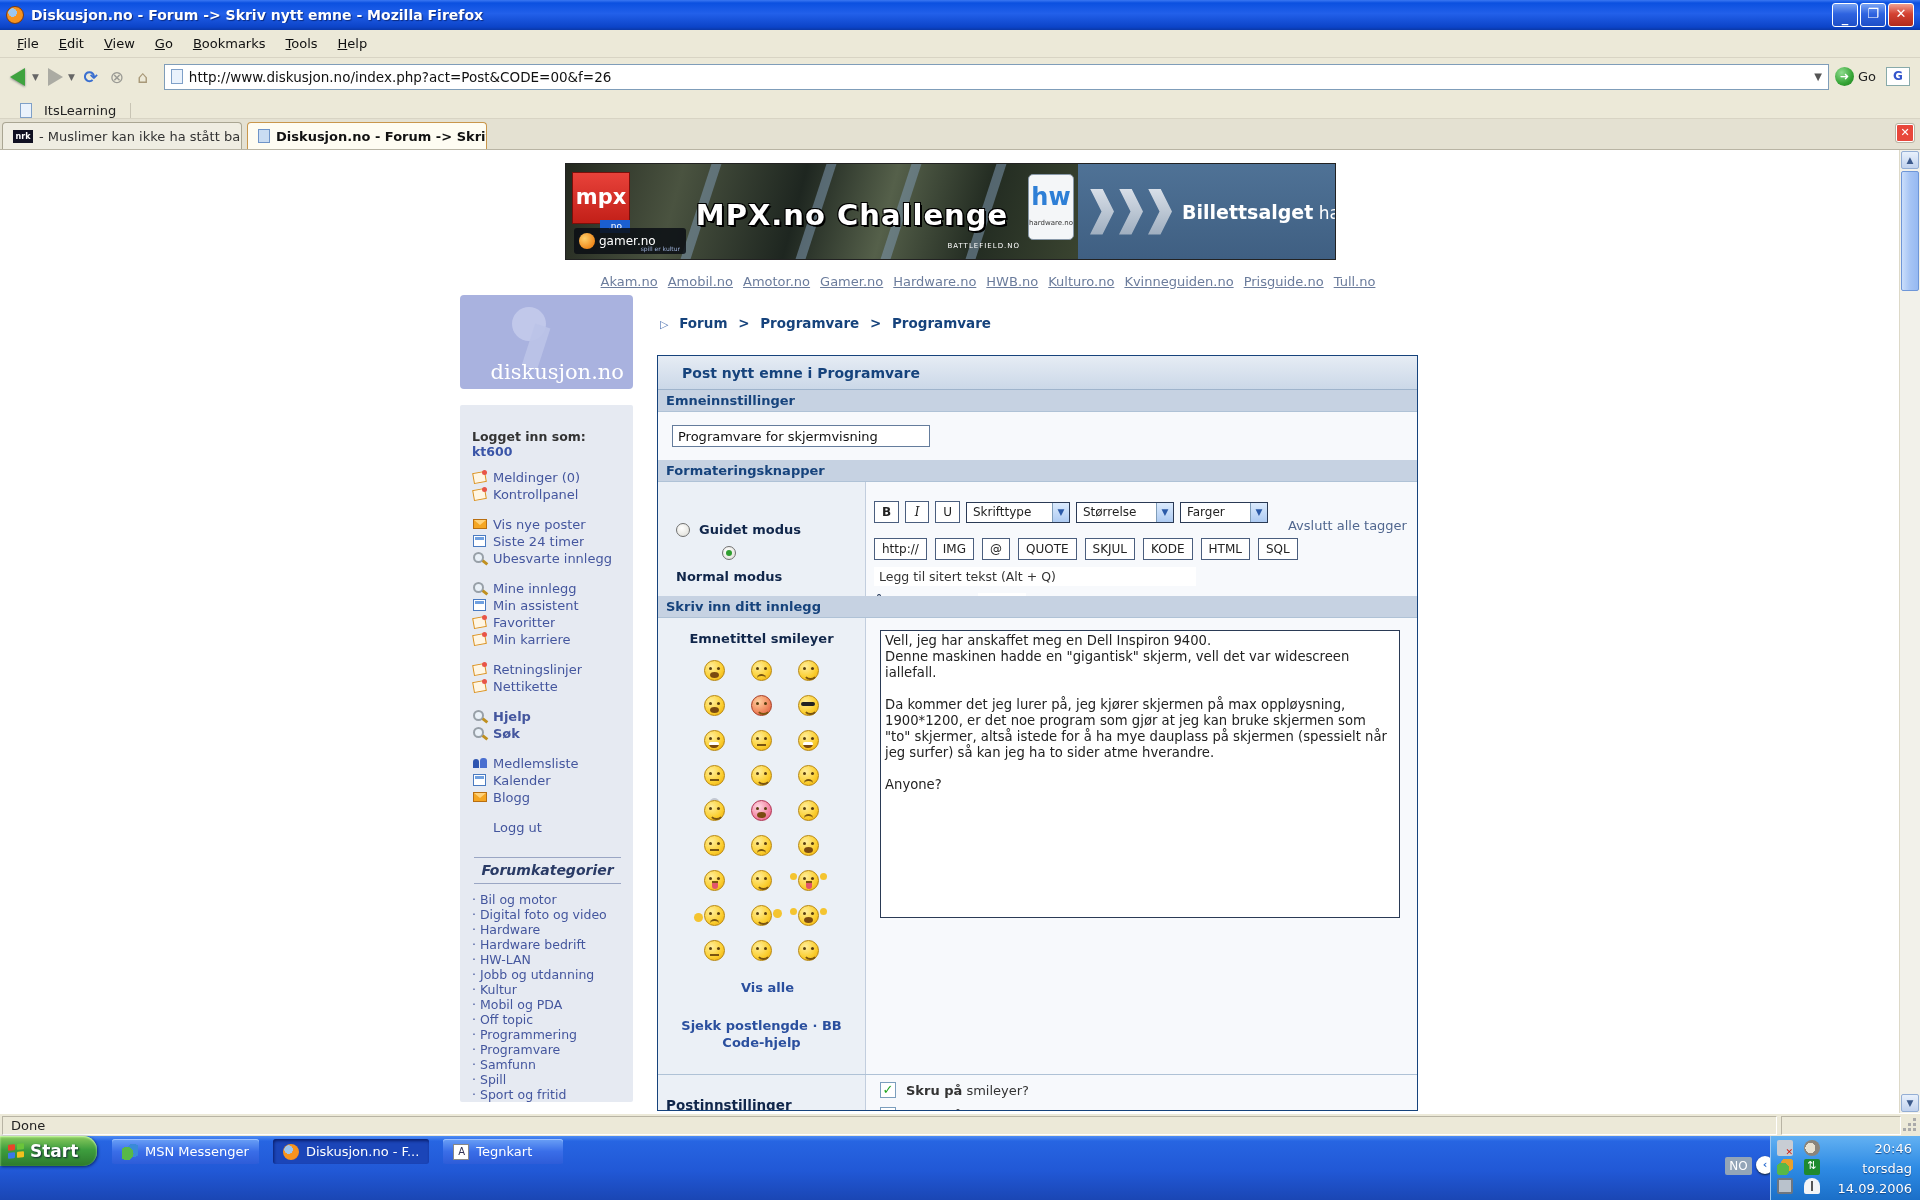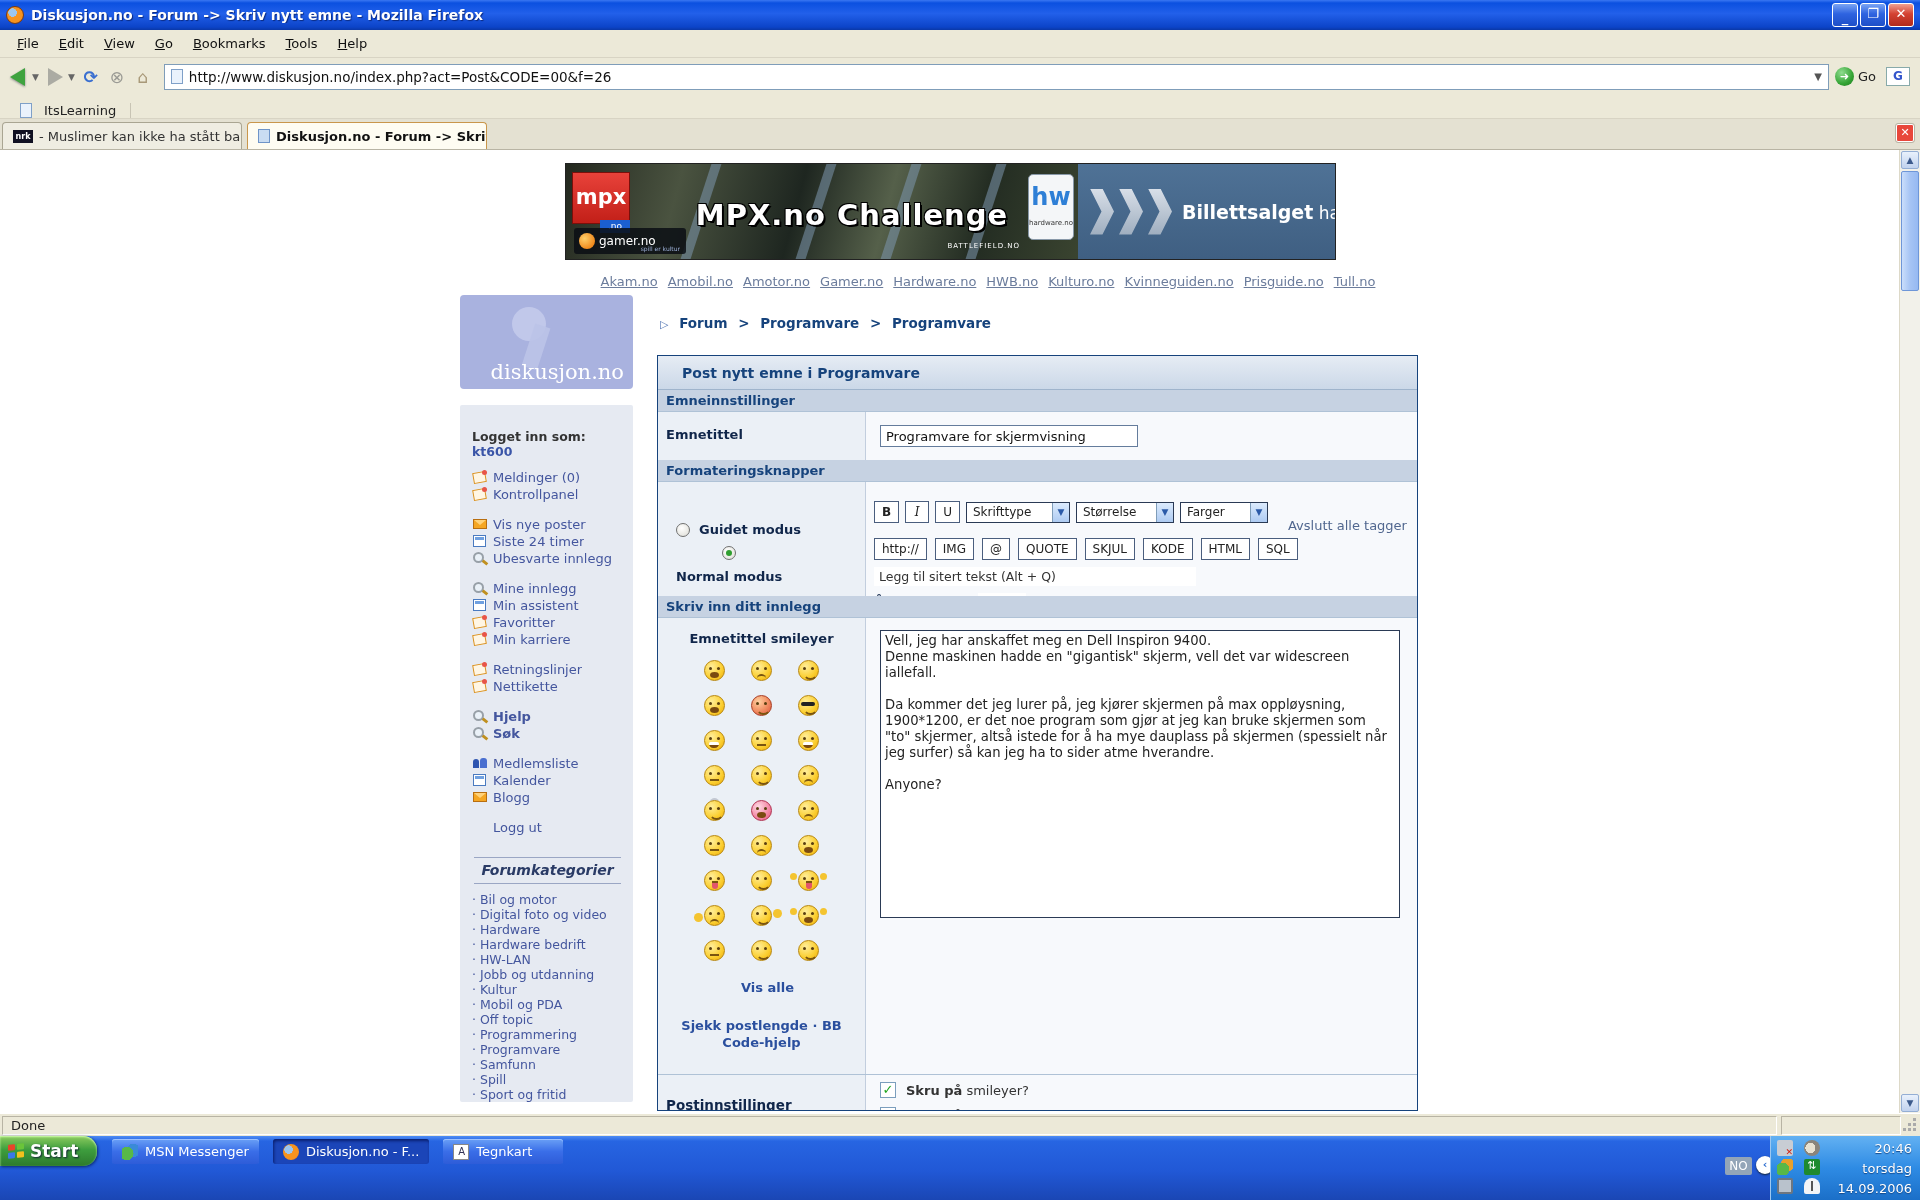--- a/index.html
+++ b/index.html
@@ -493,23 +493,20 @@
           <div class="cat-item">Spill</div>
           <div class="cat-item">Sport og fritid</div>
       </div>
     </div>
 
     <div class="panel">
       <div class="p-title">Post nytt emne i Programvare</div>
       <div class="p-bar bar-emne">Emneinnstillinger</div>
 
       <div class="p-row row-emne">
-        <div class="cell-l">
-            <span class="lbl emne-lbl">Emnetittel</span>
-          </div>
         <div class="cell-r">
           <input class="emne-input" value="Programvare for skjermvisning" style="">
         </div>
       </div>
 
       <div class="p-bar bar-format">Formateringsknapper</div>
 
       <div class="p-row row-format">
         <div class="cell-l">
           <div class="radio-row" style="top:40px;">

